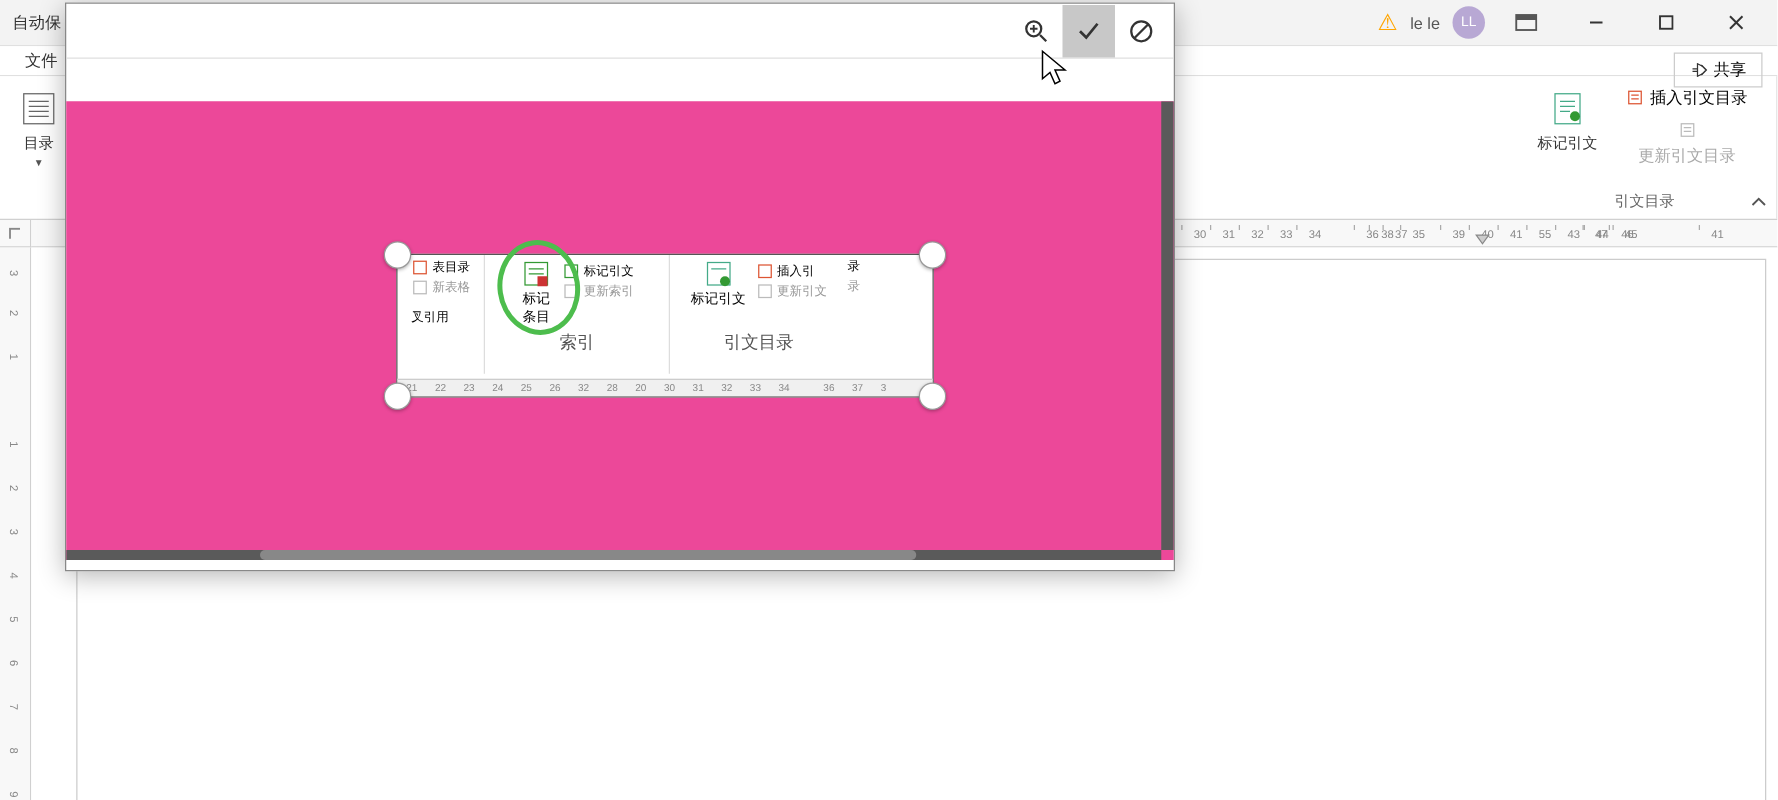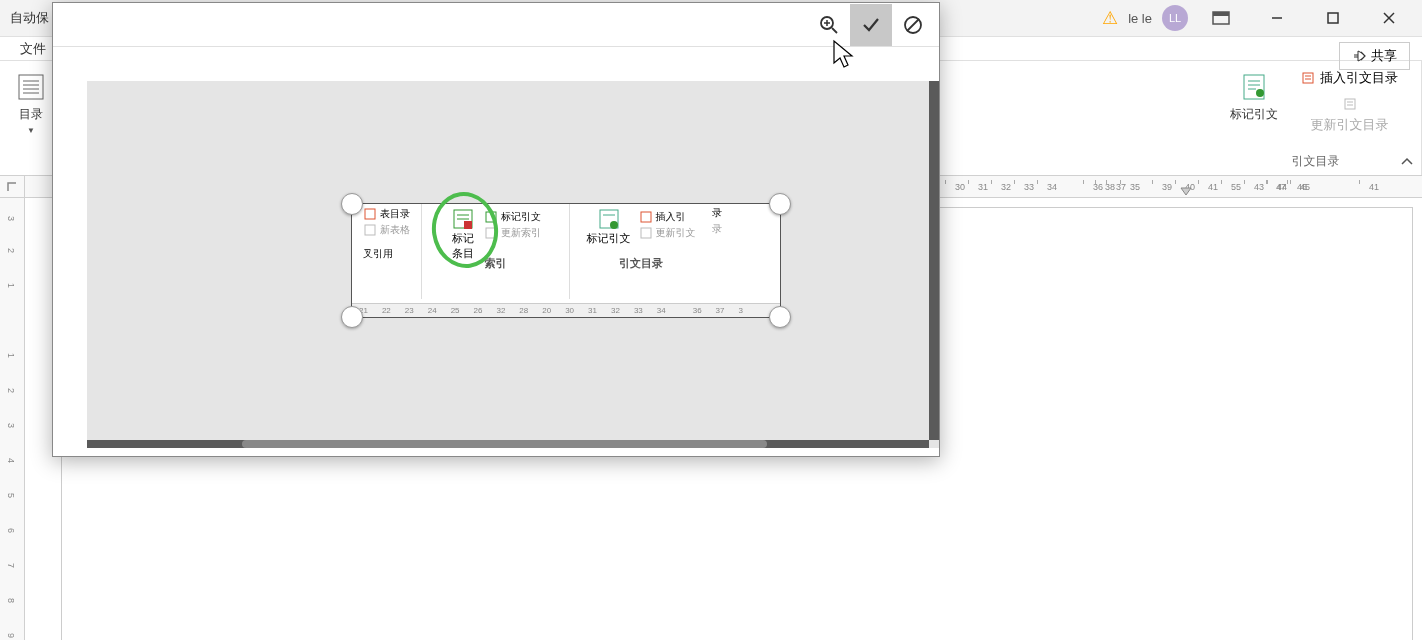--- a/index.html
+++ b/index.html
@@ -50,40 +50,40 @@
     .dialog { position: absolute; left: 52px; top: 2px; width: 888px; height: 455px; background: #fff; border: 1px solid #888; box-shadow: 0 4px 20px rgba(0,0,0,0.3); z-index: 100; }
     .dialog-titlebar { height: 34px; display: flex; align-items: center; padding: 0 12px; }
     .dialog-title { font-size: 14px; color: #333; }
     .dialog-controls { margin-left: auto; display: flex; }
     .dialog-ctrl-btn { width: 46px; height: 34px; display: flex; align-items: center; justify-content: center; cursor: pointer; }
     
     .dialog-toolbar { height: 44px; display: flex; align-items: center; justify-content: flex-end; padding-right: 5px; gap: 0; border-bottom: 1px solid #e0e0e0; }
     .tool-btn { width: 42px; height: 42px; display: flex; align-items: center; justify-content: center; cursor: pointer; }
     .tool-btn.hover-state { background: #c8c8c8; }
     
-    .dialog-canvas { position: absolute; left: 0; top: 78px; right: 0; bottom: 8px; background: #e5e5e5; overflow: hidden; margin-left: 34px; }
+    .dialog-canvas { position: absolute; left: 0; top: 78px; right: 0; bottom: 8px; background: #ec4899; overflow: hidden; }
     .canvas-scrollbar-h { position: absolute; left: 0; right: 10px; bottom: 0; height: 8px; background: #5a5a5a; }
     .canvas-scrollbar-thumb { position: absolute; left: 155px; width: 525px; height: 8px; background: #888; border-radius: 4px; }
     .canvas-scrollbar-v { position: absolute; right: 0; top: 0; bottom: 8px; width: 10px; background: #5a5a5a; }
     
     
     .capture-img { position: absolute; left: 264px; top: 122px; width: 430px; height: 115px; background: #fff; border: 1px solid #555; }
     .capture-handle { position: absolute; width: 22px; height: 22px; background: #fff; border: 1px solid #999; border-radius: 50%; box-shadow: 0 1px 3px rgba(0,0,0,0.3); }
     .handle-tl { left: -11px; top: -11px; }
     .handle-tr { right: -11px; top: -11px; }
     .handle-bl { left: -11px; bottom: -11px; }
     .handle-br { right: -11px; bottom: -11px; }
     
     .capture-content { width: 100%; height: 100%; position: relative; font-size: 11px; }
     .cap-group { position: absolute; display: flex; flex-direction: column; align-items: center; border-right: 1px solid #ddd; height: 95px; top: 0; padding: 3px 8px; }
     .cap-btn-stack { display: flex; flex-direction: column; gap: 2px; font-size: 10px; }
     .cap-btn-stack span { display: flex; align-items: center; gap: 3px; }
     .cap-big-btn { display: flex; flex-direction: column; align-items: center; font-size: 11px; }
     .cap-big-btn svg { width: 26px; height: 24px; }
-    .cap-section-label { font-size: 11px; color: #555; position: absolute; bottom: 28px; font-weight: bold; }
+    .cap-section-label { font-size: 14px; color: #555; position: absolute; bottom: 16px; }
     .cap-ruler { position: absolute; left: 0; bottom: 0; right: 0; height: 14px; background: #f0f0f0; border-top: 1px solid #ccc; font-size: 8px; color: #888; display: flex; align-items: center; overflow: hidden; }
     .cap-ruler span { margin: 0 7px; position: relative; }
     
     .green-circle { position: absolute; left: 80px; top: -12px; width: 66px; height: 76px; border: 4px solid #4dbd4d; border-radius: 50%; transform: rotate(-8deg); pointer-events: none; }
     
     .cursor-arrow { position: absolute; left: 832px; top: 39px; z-index: 200; pointer-events: none; }
     
     .mini-icon { width: 14px; height: 14px; display: inline-block; }
     .color-gray { color: #999; }
   </style>

